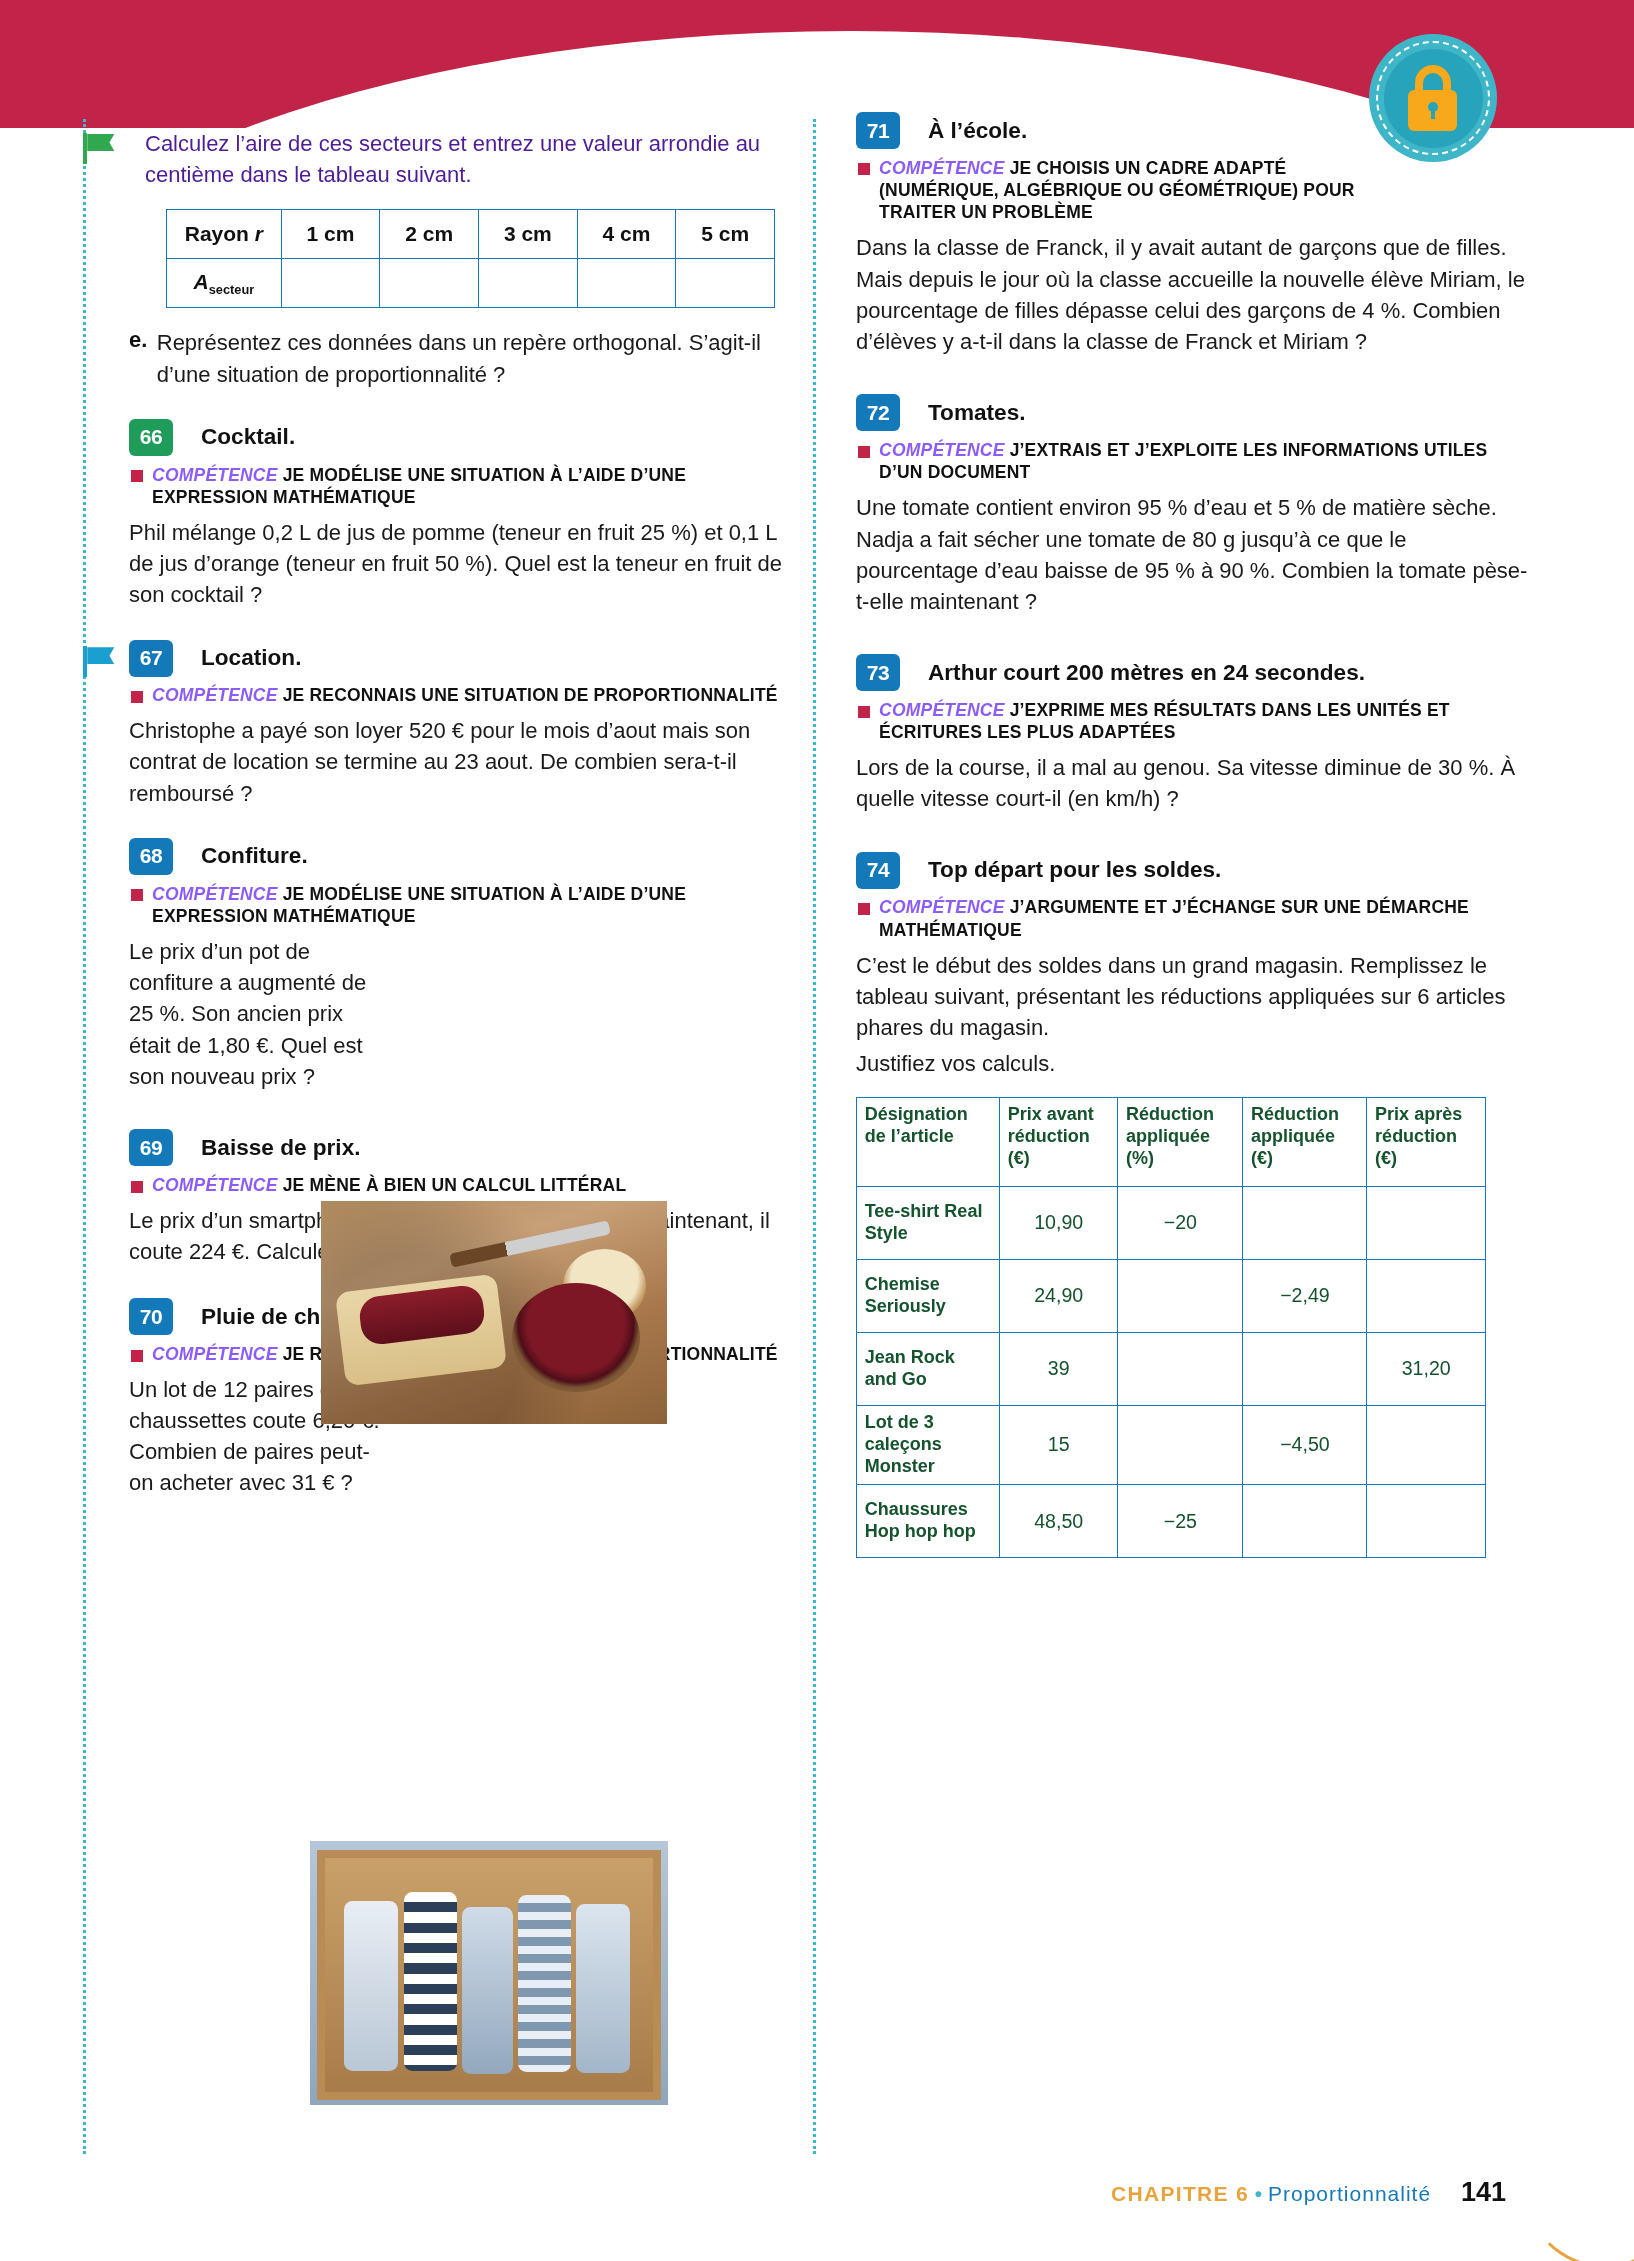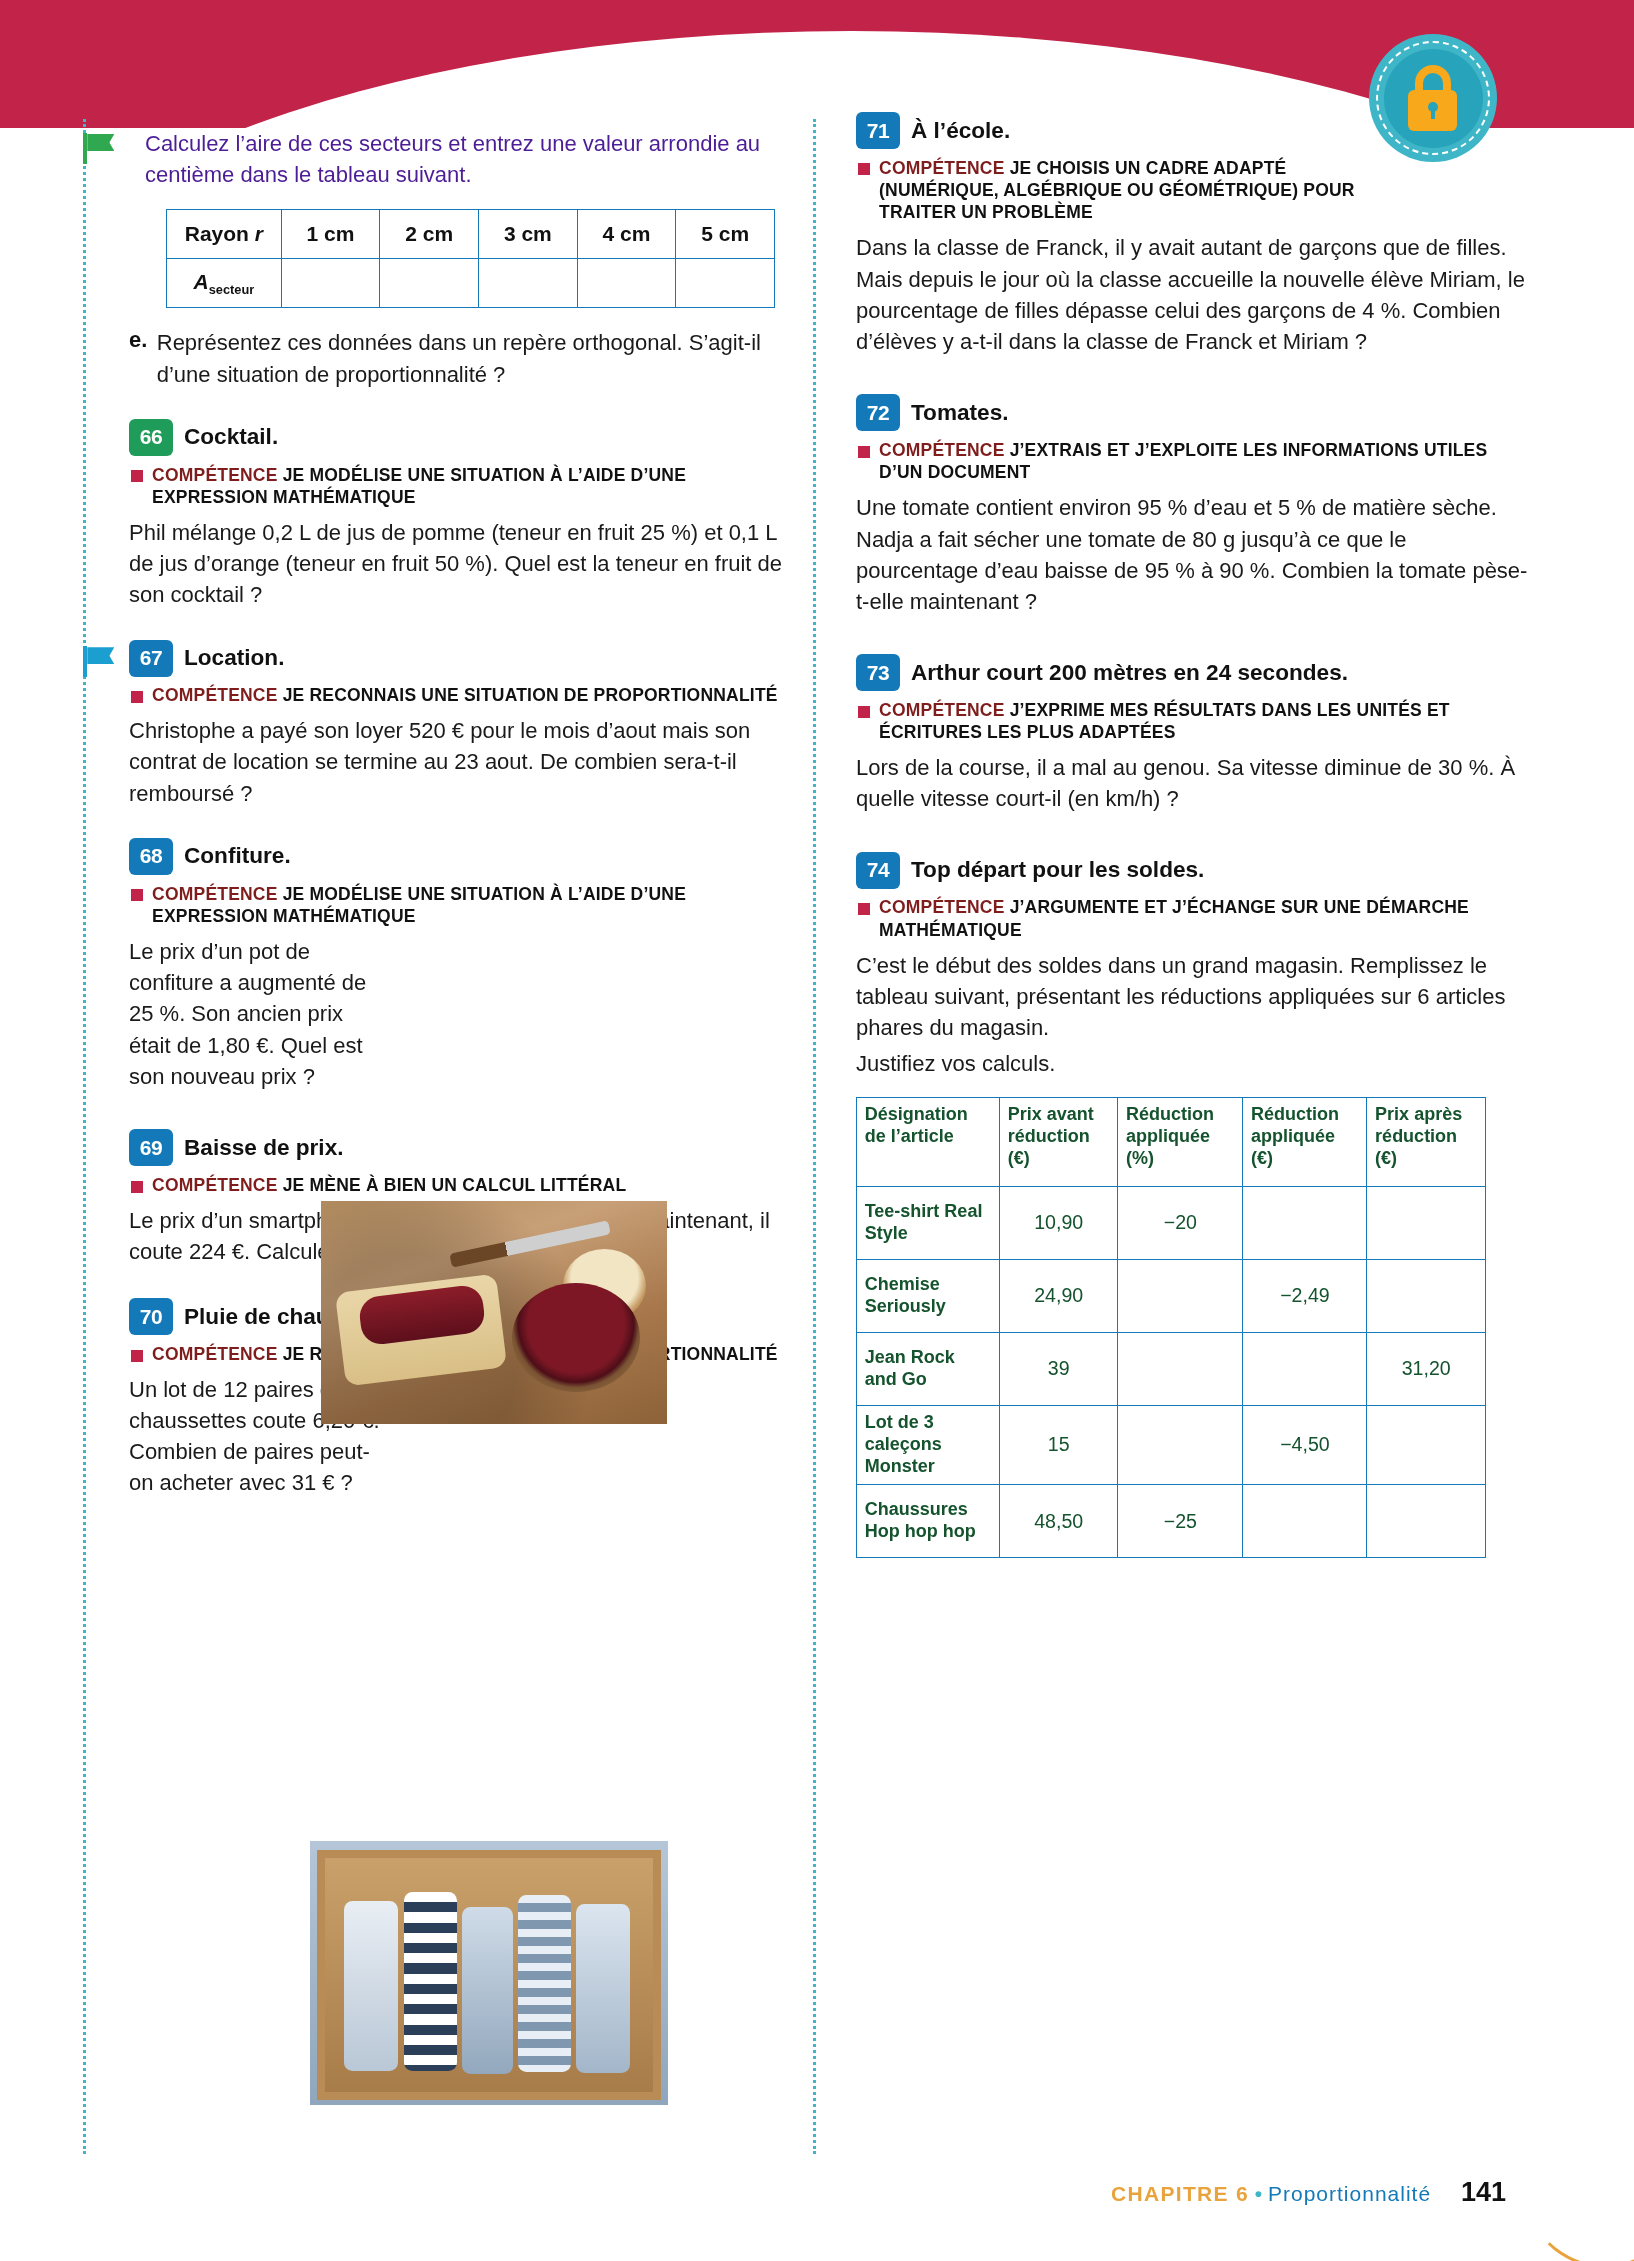--- a/index.html
+++ b/index.html
@@ -133,21 +133,21 @@
     margin: 16px;
   }
 
   
   .ex {
     margin-top: 29px;
   }
   .ex-head {
     display: flex;
     align-items: center;
-    gap: 11px;
+    gap: 28px;
     margin-bottom: 7.7px;
   }
   .num-badge {
     width: 44px; height: 37px;
     border-radius: 6px;
     background: #1479b8;
     color: #ffffff;
     font-size: 21px;
     font-weight: bold;
     display: flex;
@@ -174,22 +174,23 @@
     margin-top: 6.8px;
     flex: 0 0 auto;
   }
   .comp .txt {
     font-size: 17.5px;
     line-height: 1.28;
     letter-spacing: 0.2px;
     color: #111;
   }
   .comp .lab {
-    color: #7f1d1d;
-    font-weight: bold;
+    color: #8b5cf6;
+    font-weight: bold;
+    font-style: italic;
   }
   .comp .body-txt { font-weight: bold; }
 
   
   .flag {
     position: absolute;
     width: 37px; height: 31px;
   }
   .flag .pole {
     position: absolute;

